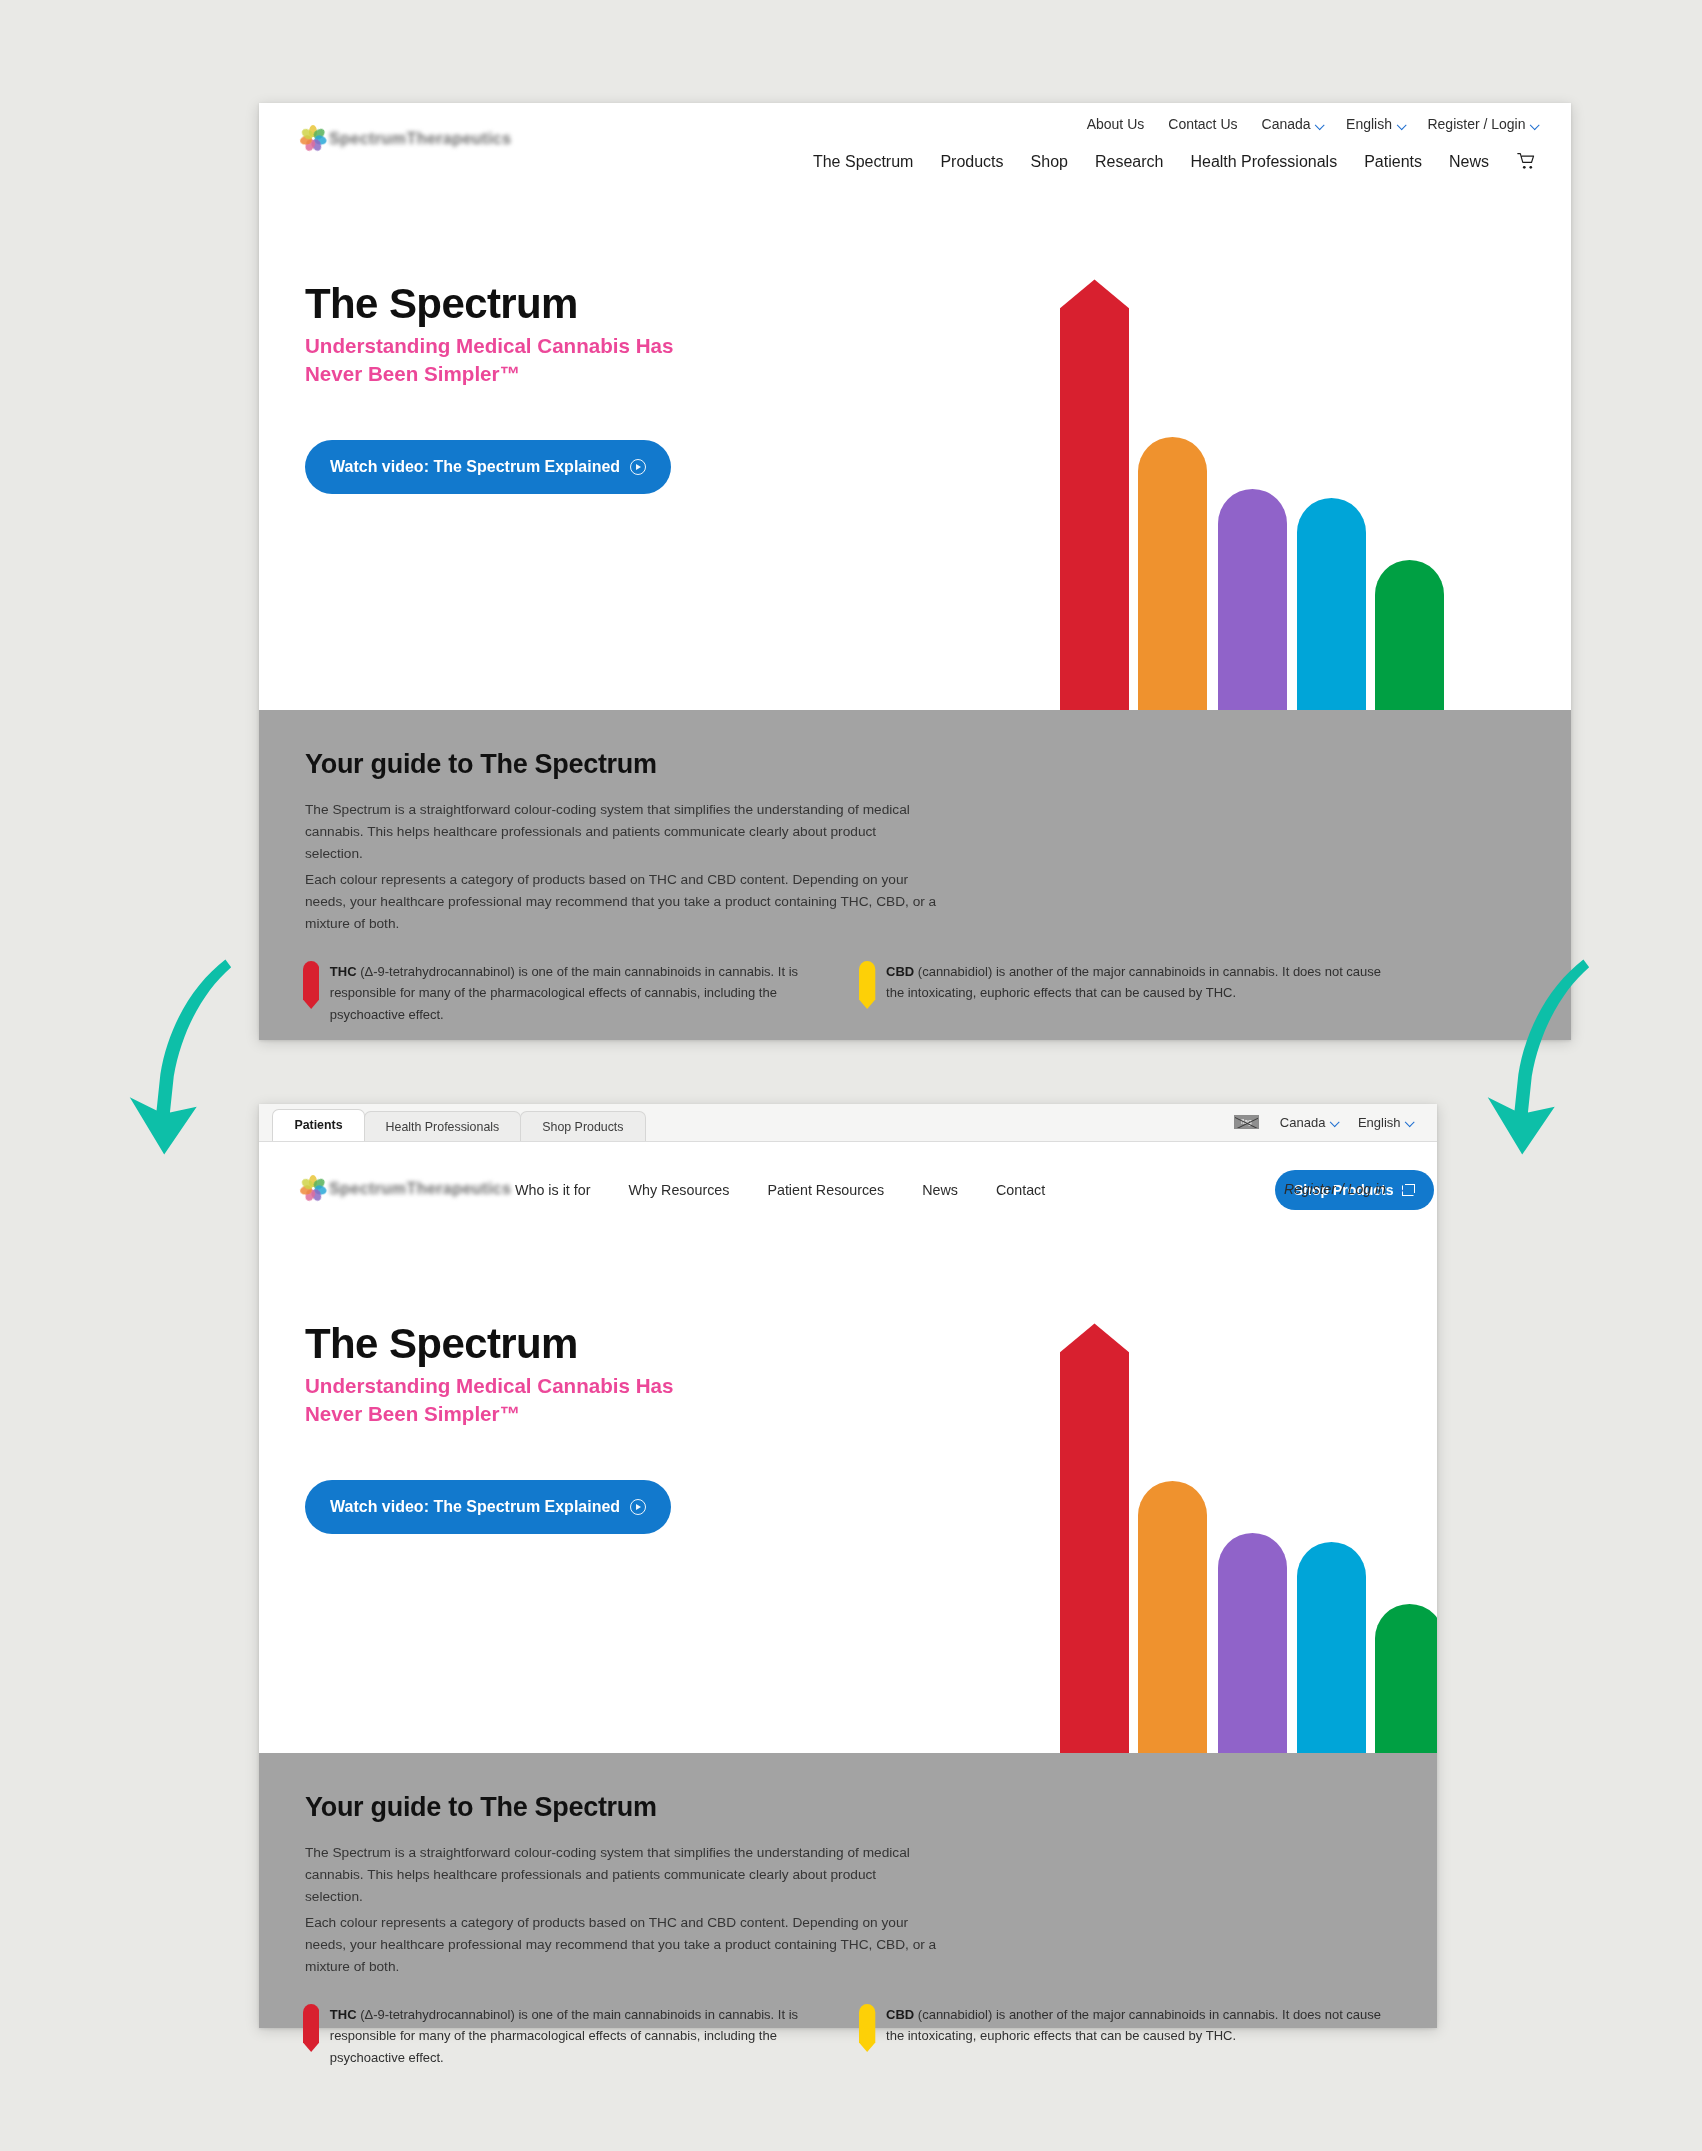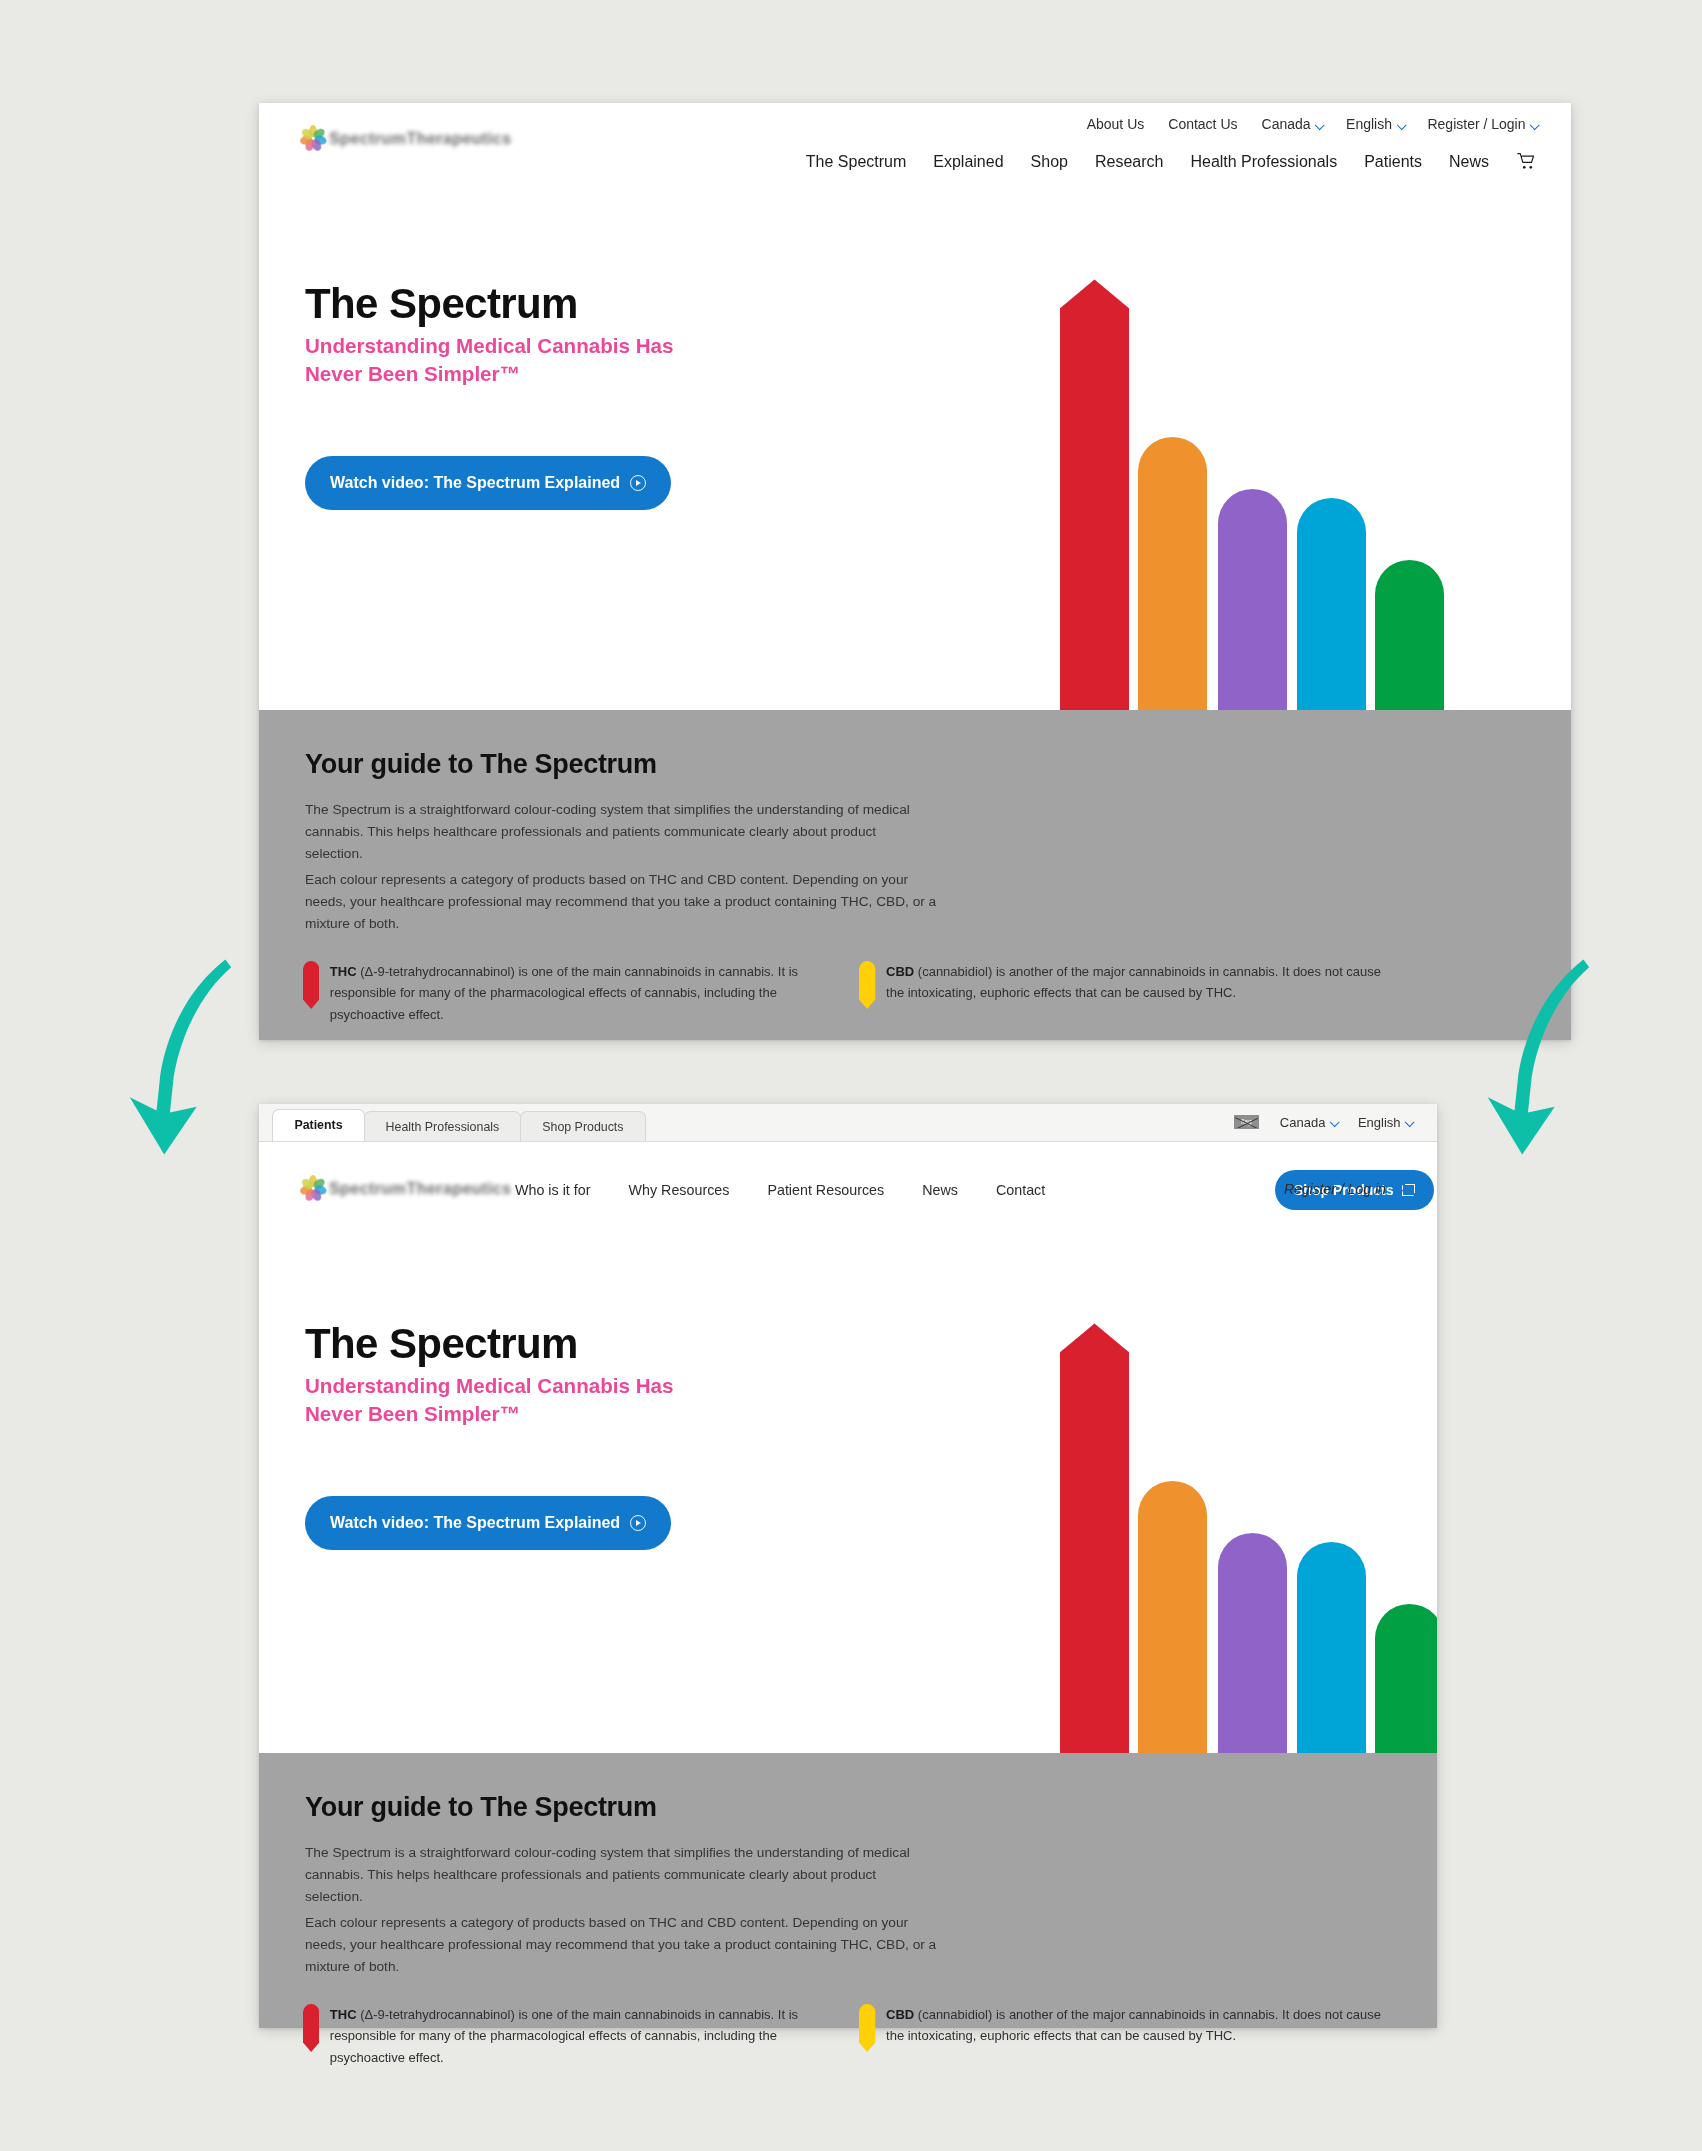--- a/index.html
+++ b/index.html
@@ -66,21 +66,21 @@
     font-size: 42px; font-weight: 700; color: #101010; letter-spacing: -0.6px;
   }
   .hero .sub {
     position: absolute; left: 46px; top: 131px; width: 401px;
     font-size: 20.6px; line-height: 1.36; color: #ec4899; font-weight: 700;
   }
   .hero .cta {
     position: absolute; left: 46px; top: 239px;
     background: #1279cd; color: #fff; border: none; border-radius: 31px;
     height: 54px; padding: 0 25px; font-size: 16px; font-weight: 700;
-    font-family: inherit; display: flex; align-items: center; gap: 9.6px; cursor: pointer; margin-top: 16px;
+    font-family: inherit; display: flex; align-items: center; gap: 9.6px; cursor: pointer;
   }
   .playico { width: 16.3px; height: 16.3px; border: 1.6px solid rgba(255,255,255,.92); border-radius: 50%;
              position: relative; flex: 0 0 auto; }
   .playico::after { content:""; position:absolute; left:5.3px; top:3.8px;
     border-left: 5.7px solid rgba(255,255,255,.95); border-top: 3.8px solid transparent; border-bottom: 3.8px solid transparent; }
 
   
   .chart { position: absolute; }
   #chartA { left: 801px; top: 67px; width: 574px; height: 442px; }
   #chartB { left: 801px; top: 71px; width: 574px; height: 442px; }
@@ -176,21 +176,21 @@
       </div>
       <div class="utilnav" id="utilnav-a">
           <div class="it"><span>About Us</span></div>
           <div class="it"><span>Contact Us</span></div>
           <div class="it"><span>Canada</span><i class="caret"></i></div>
           <div class="it"><span>English</span><i class="caret"></i></div>
           <div class="it"><span>Register / Login</span><i class="caret"></i></div>
         </div>
       <div class="mainnavA" id="mainnav-a">
           <div class="it">The Spectrum</div>
-          <div class="it">Explained</div>
+          <div class="it">Products</div>
           <div class="it">Shop</div>
           <div class="it">Research</div>
           <div class="it">Health Professionals</div>
           <div class="it">Patients</div>
           <div class="it">News</div>
           <svg viewBox="0 0 24 24" class="cart">
             <path d="M1 2h3.2l3.1 11.2h11l2.6-8H6.4" fill="none" stroke="#1d1d1d" stroke-width="1.5" stroke-linejoin="round" stroke-linecap="round"></path>
             <circle cx="9.2" cy="19.4" r="1.7" fill="#1d1d1d"></circle>
             <circle cx="17.4" cy="19.4" r="1.7" fill="#1d1d1d"></circle>
           </svg>

